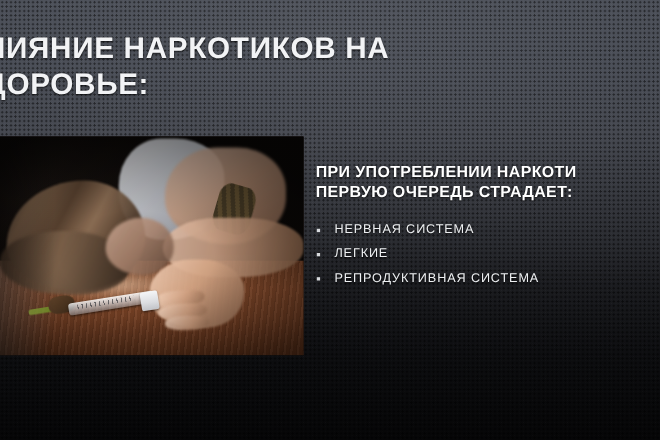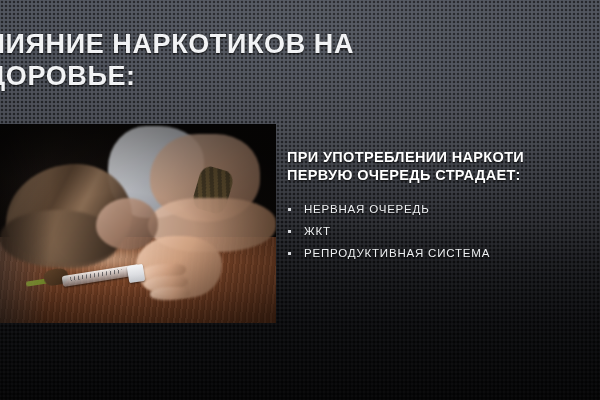--- a/index.html
+++ b/index.html
@@ -347,18 +347,18 @@
     <div class="ph-syringe-plunger"></div>
     <div class="ph-shadow"></div>
   </div>
 
   <div class="rc-heading">
     <span>ПРИ УПОТРЕБЛЕНИИ НАРКОТИ</span>
     <span>ПЕРВУЮ ОЧЕРЕДЬ СТРАДАЕТ:</span>
   </div>
 
   <ul class="bullets">
-    <li>НЕРВНАЯ ОЧЕРЕДЬ</li>
-    <li>ЖКТ</li>
+    <li>НЕРВНАЯ СИСТЕМА</li>
+    <li>ЛЕГКИЕ</li>
     <li>РЕПРОДУКТИВНАЯ СИСТЕМА</li>
   </ul>
 
 </div>
 
 </body></html>

